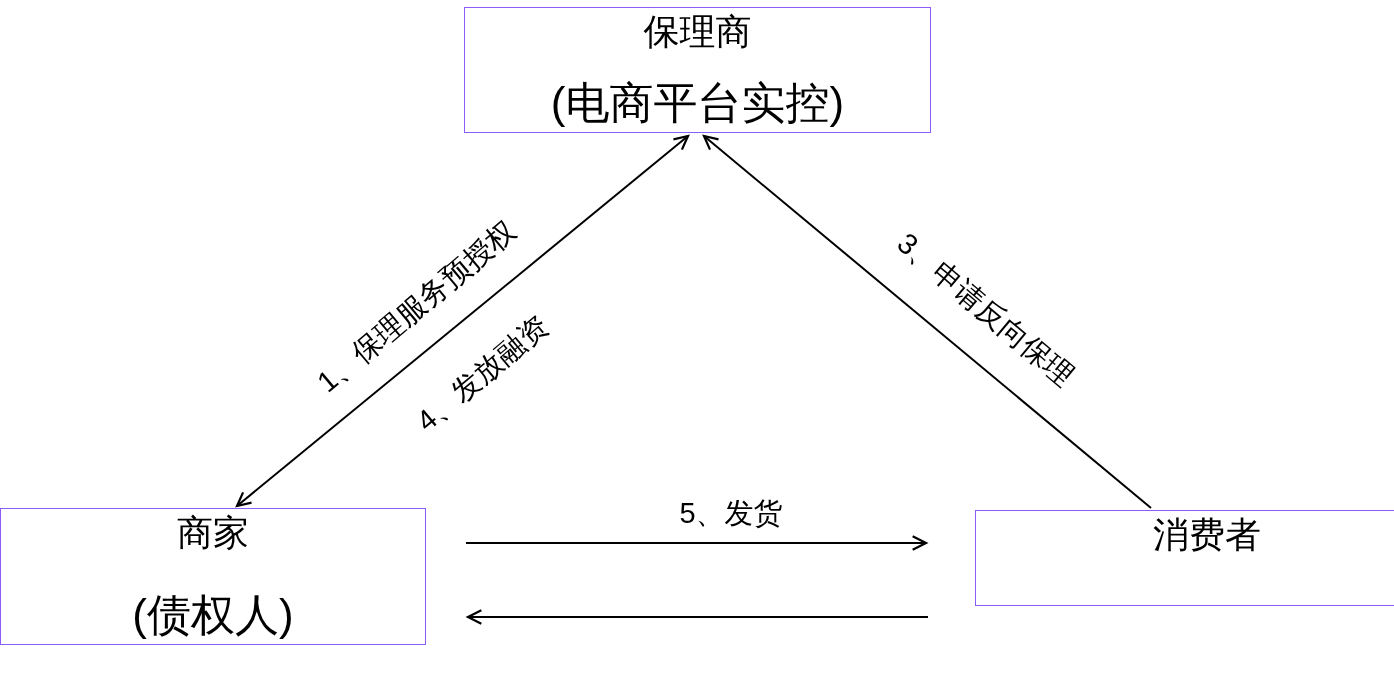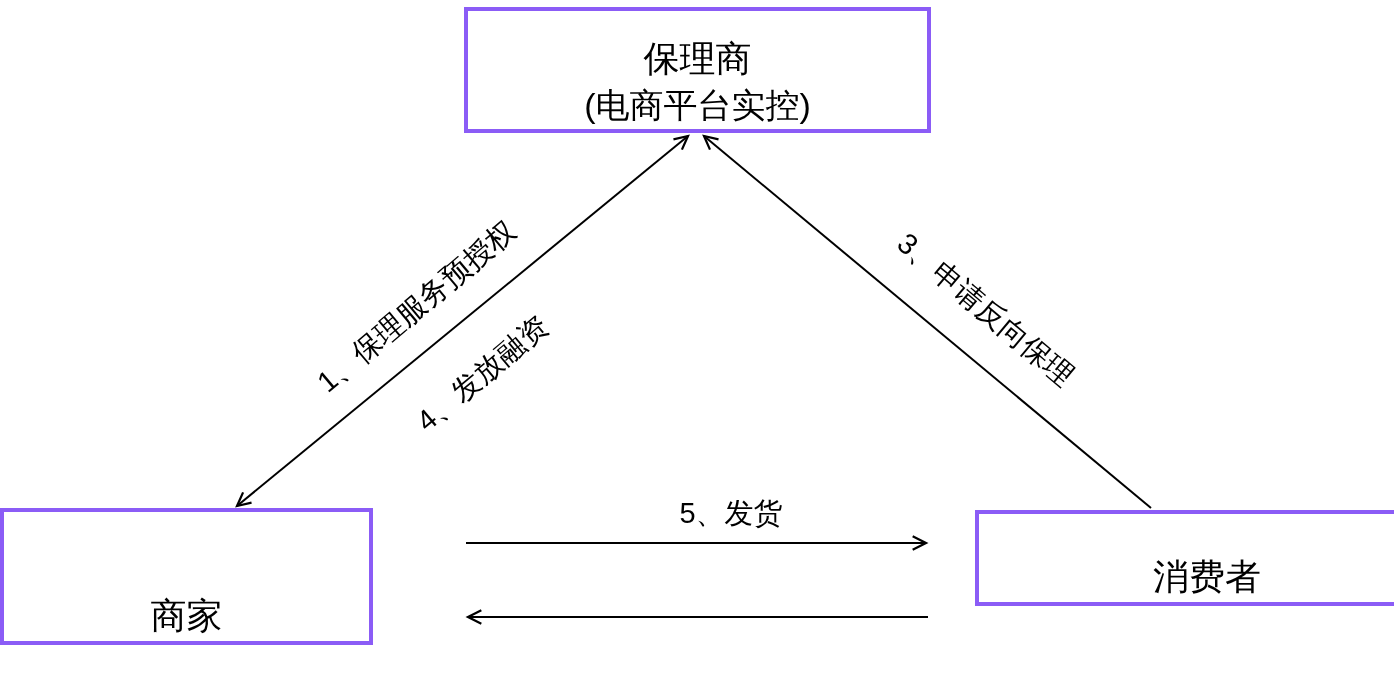--- a/index.html
+++ b/index.html
@@ -19,33 +19,33 @@
   .edges-layer {
     position: absolute;
     left: 0;
     top: 0;
     width: 1394px;
     height: 676px;
   }
   .node {
     position: absolute;
     box-sizing: border-box;
-    border: 4px solid #8b5cf6;
+    border: 1px solid #8b5cf6;
     background: #ffffff;
     display: flex;
     flex-direction: column;
     align-items: center;
-    justify-content: flex-end;
+    justify-content: space-between;
     text-align: center;
     line-height: 1.35;
   }
   .node .l1 { font-size: 36px; }
-  .node .l2 { font-size: 34px; }
+  .node .l2 { font-size: 44px; }
   .node-factor   { left: 464px; top: 7px;   width: 467px; height: 126px; }
-  .node-merchant { left: 0px;   top: 508px; width: 373px; height: 137px; }
+  .node-merchant { left: 0px;   top: 508px; width: 426px; height: 137px; }
   .node-consumer { left: 975px; top: 510px; width: 464px; height: 96px; }
   .edge-label {
     position: absolute;
     font-size: 29px;
     white-space: nowrap;
     transform: translate(-50%, -50%);
     transform-origin: center center;
   }
   .edge-label.rot-neg { transform: translate(-50%, -50%) rotate(-40deg); }
   .edge-label.rot-pos { transform: translate(-50%, -50%) rotate(40deg); }
@@ -76,20 +76,21 @@
     <line x1="928" y1="617" x2="468" y2="617" stroke="#000000" stroke-width="2" marker-end="url(#ah)"></line>
   </svg>
 
   <div class="node node-factor">
     <div class="l1">保理商</div>
     <div class="l2">(电商平台实控)</div>
   </div>
 
   <div class="node node-merchant">
     <div class="l1">商家</div>
+    <div class="l2">(债权人)</div>
   </div>
 
   <div class="node node-consumer">
     <div class="l1">消费者</div>
   </div>
 
   <div class="edge-label rot-neg lbl-preauth">1、保理服务预授权</div>
 
   <div class="edge-label rot-neg lbl-financing">4、发放融资</div>
 

